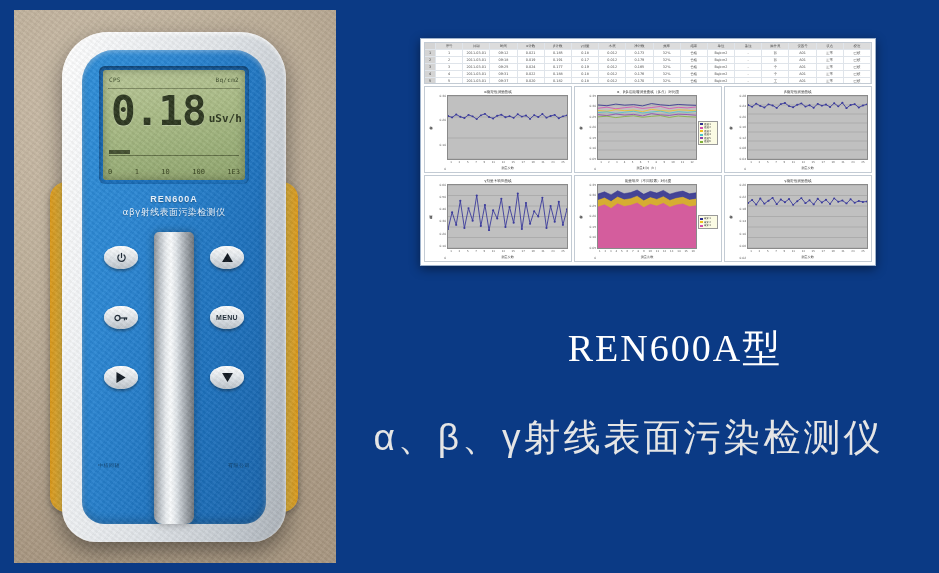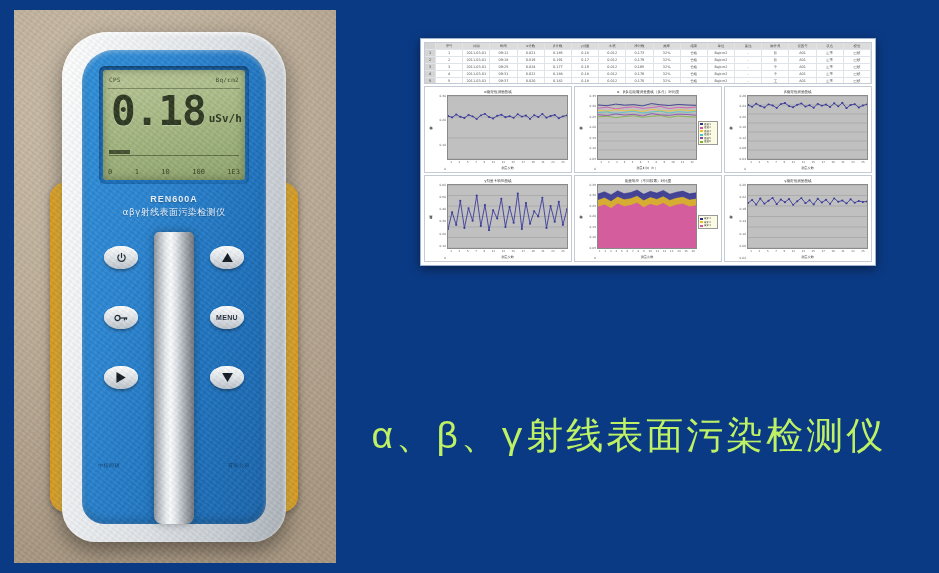--- a/index.html
+++ b/index.html
@@ -397,22 +397,22 @@
     letter-spacing: 2px;
     line-height: 46px;
     white-space: nowrap;
   }
   #title-desc {
     position: absolute;
     left: 318px;
     top: 412px;
     width: 621px;
     text-align: center;
-    color: #bef264;
-    font-family: Liberation Mono, monospace;
+    color: #e5e5e5;
+    font-family: Liberation Sans, sans-serif;
     font-size: 37px;
     letter-spacing: 3px;
     line-height: 52px;
     white-space: nowrap;
   }
 </style>
 </head>
 <body>
 
 <div id="poster">
@@ -1076,15 +1076,16 @@
                 <span>23</span>
                 <span>25</span>
               </div>
               <div class="x-axis-label">测量次数</div>
             </div>
           </div>
         </div>
       </div>
   </div>
 
+  <div id="title-model">REN600A型</div>
   <div id="title-desc">α、β、γ射线表面污染检测仪</div>
 
 </div>
 
 </body></html>

